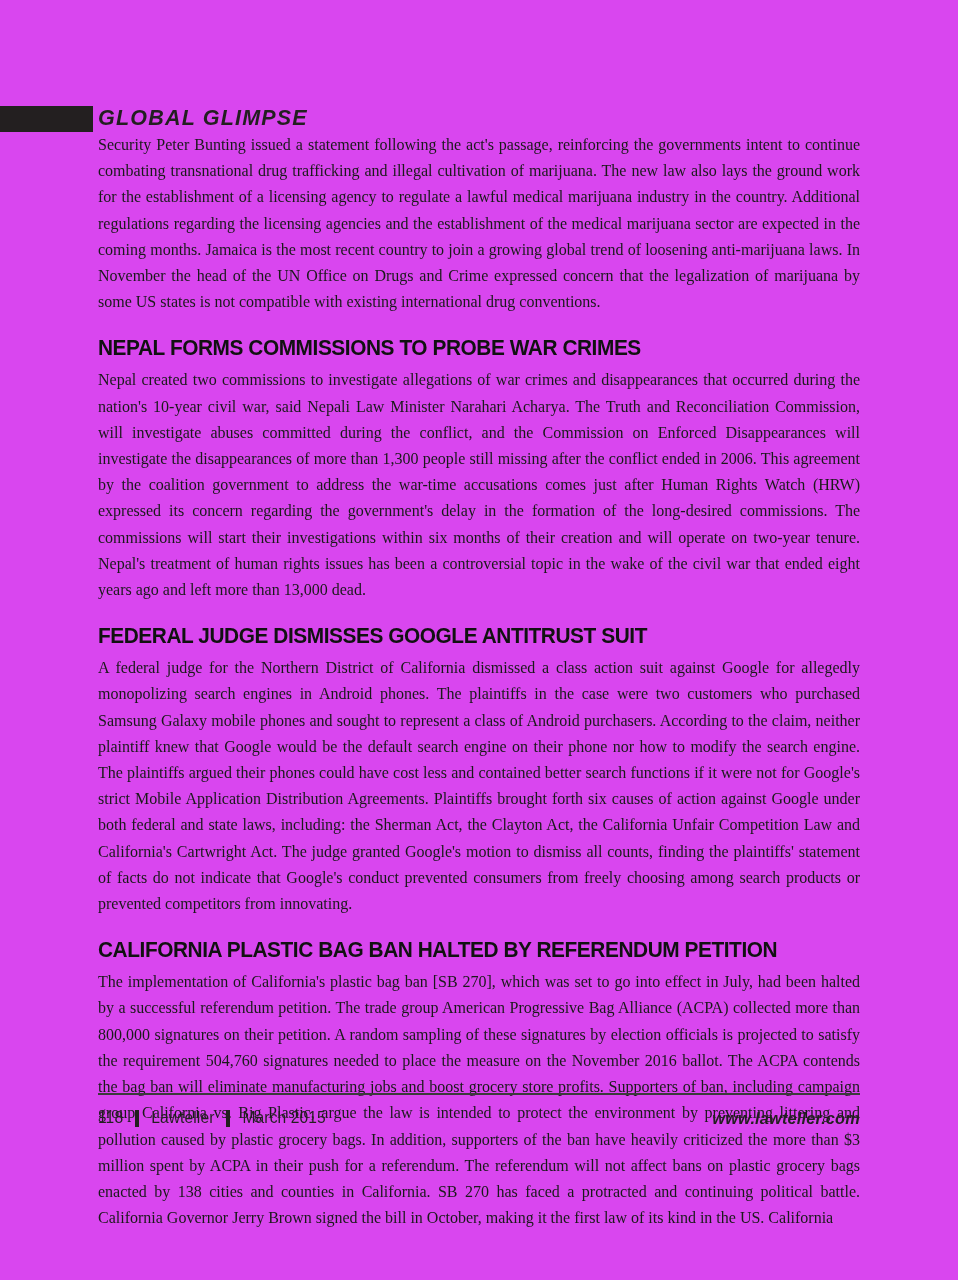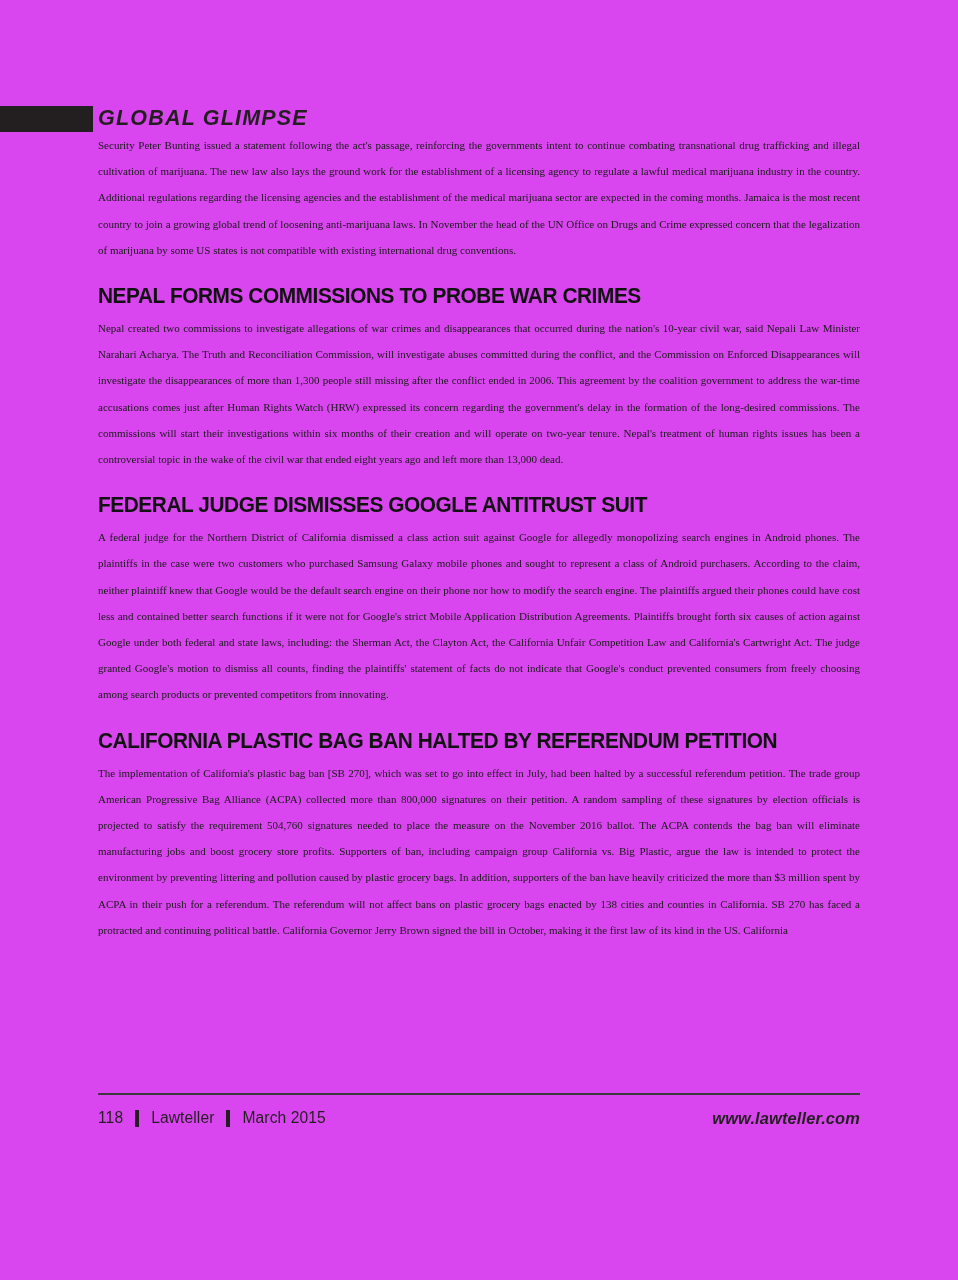--- a/index.html
+++ b/index.html
@@ -55,21 +55,21 @@
   .column {
     position: absolute;
     left: 98px;
     top: 132px;
     width: 762px;
   }
 
   p.body-text {
     margin: 0;
     font-family: "Liberation Serif", "DejaVu Serif", serif;
-    font-size: 11px;
+    font-size: 16px;
     line-height: 26.2px;
     text-align: justify;
     text-justify: inter-word;
     color: #1a1a1a;
     hyphens: none;
   }
 
   p.body-text + h2.section-heading {
     margin-top: 19px;
   }

